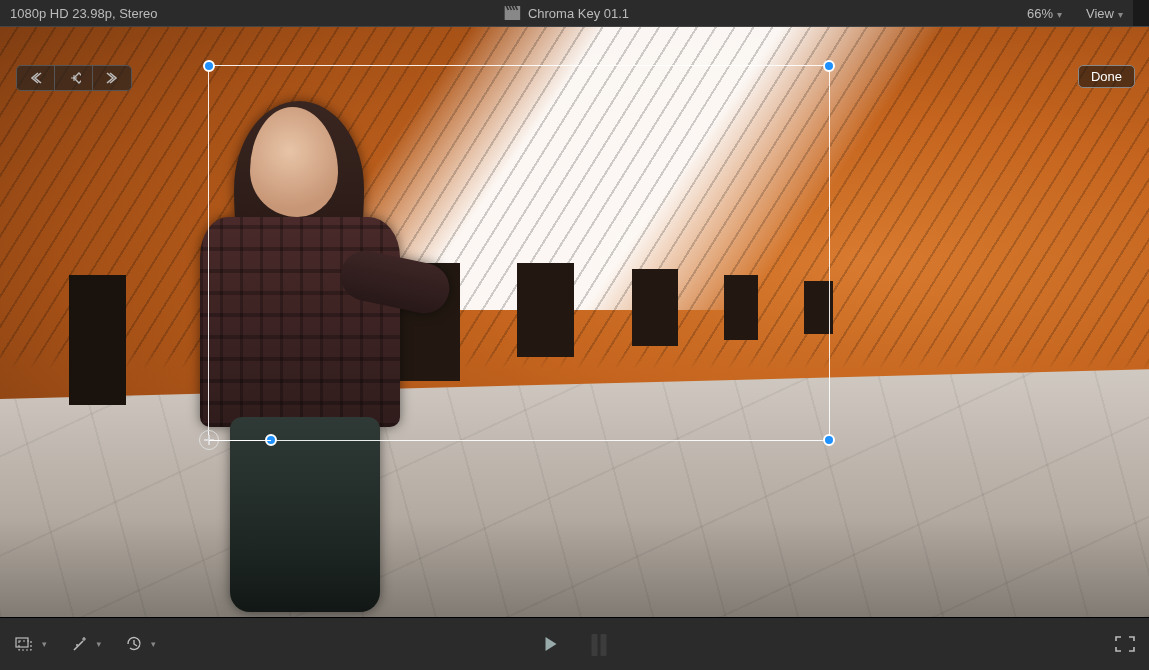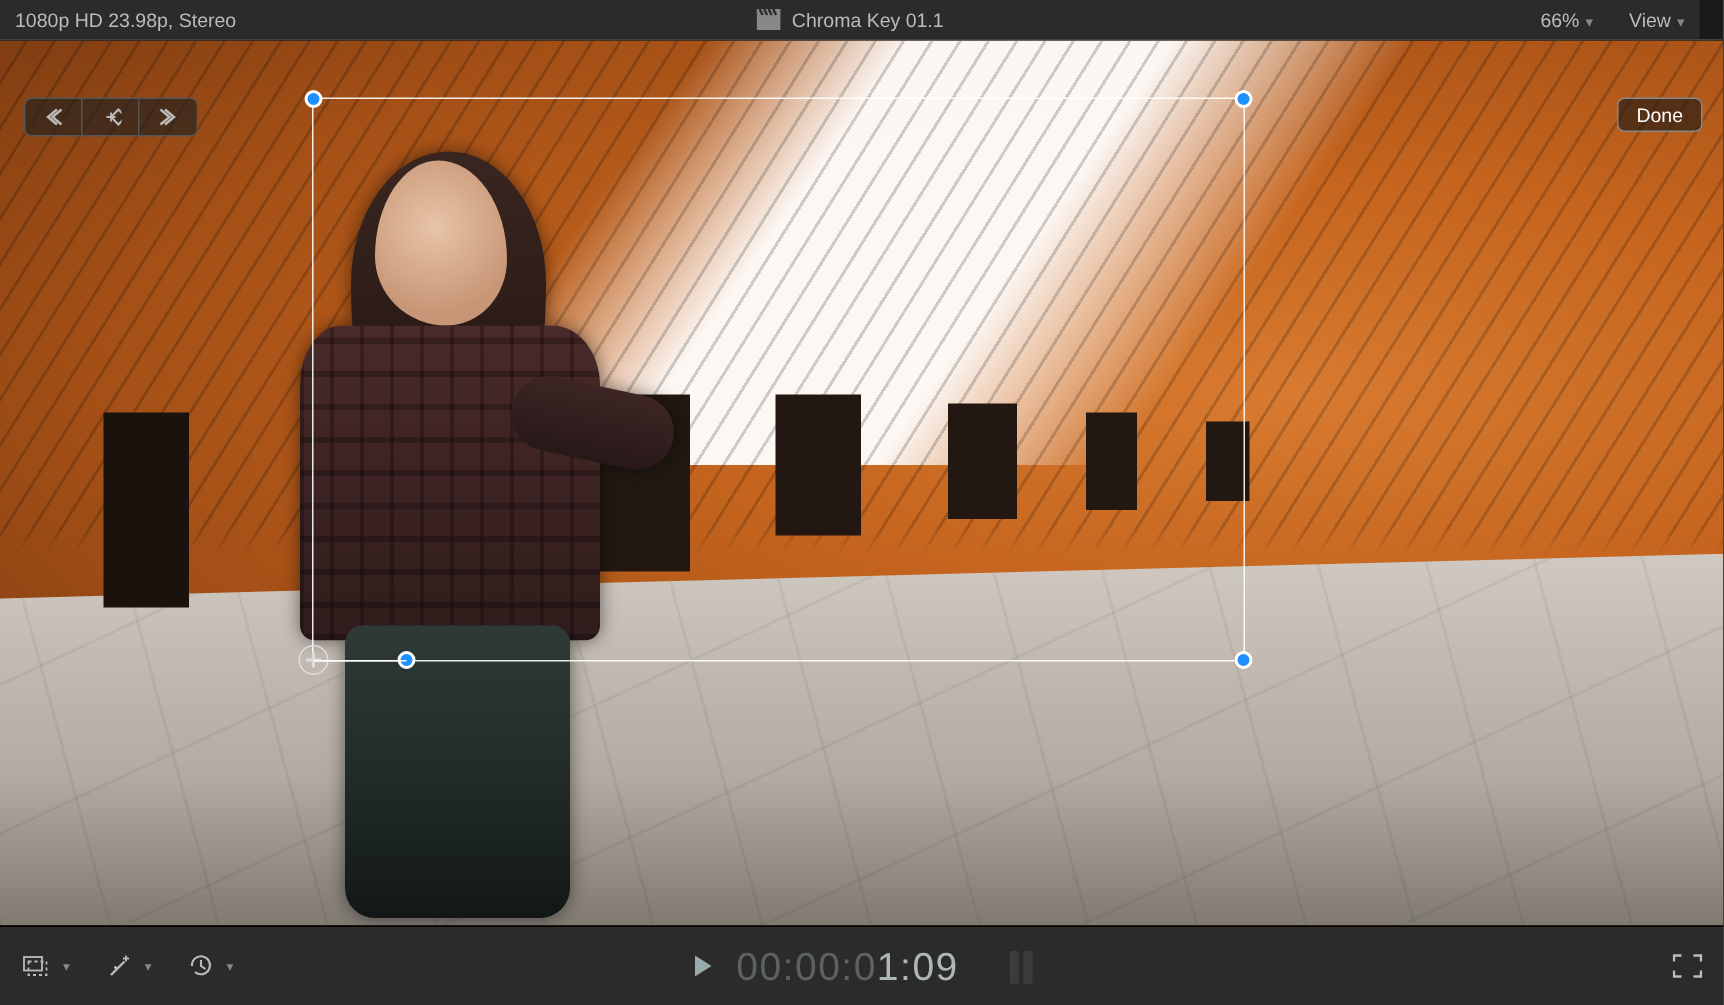--- a/index.html
+++ b/index.html
@@ -401,23 +401,20 @@
       <span class="chev">▾</span>
     </div>
   </div>
 
   <div class="playback">
     <span class="play-icon">
       <svg width="14" height="16" viewBox="0 0 14 16">
           <path d="M2 1 L13 8 L2 15 Z" fill="#9aa"></path>
         </svg>
     </span>
-    <span class="timecode">
-      <span class="tc-dim">00:00:0</span><span class="tc-bright">1:09</span>
-    </span>
     <span class="audio-meter">
       <span style="height:22px"></span>
       <span style="height:22px"></span>
     </span>
   </div>
 
   <div class="fullscreen-btn">
     <svg width="20" height="16" viewBox="0 0 20 16">
       <path d="M1 5 L1 1 L6 1 M14 1 L19 1 L19 5 M19 11 L19 15 L14 15 M6 15 L1 15 L1 11" fill="none" stroke="#bbb" stroke-width="1.6"></path>
     </svg>

